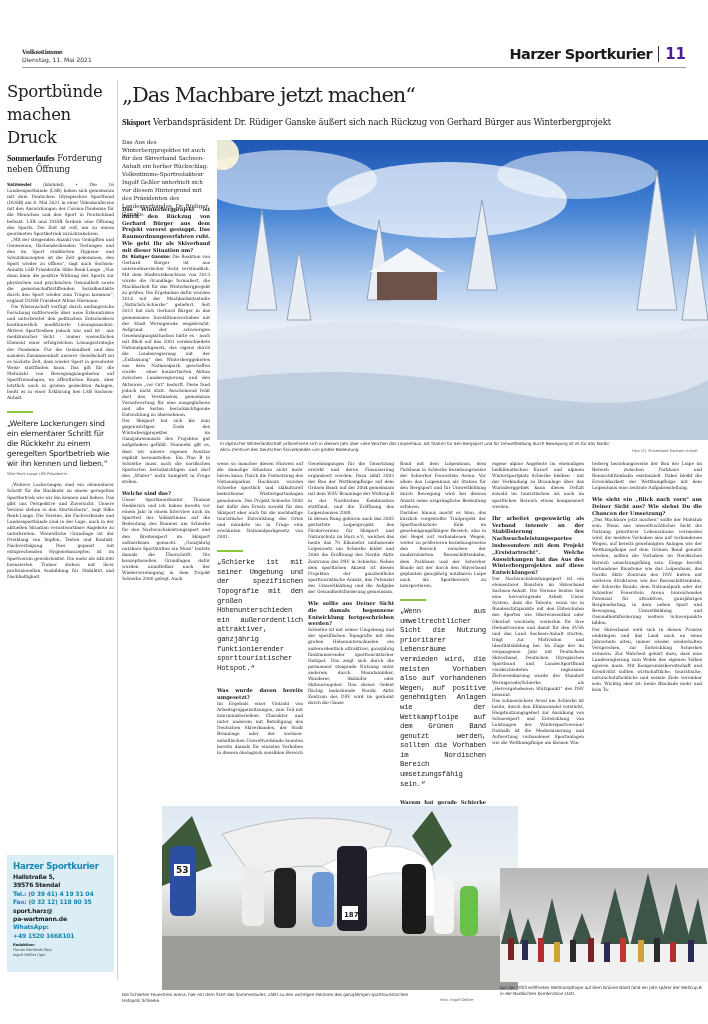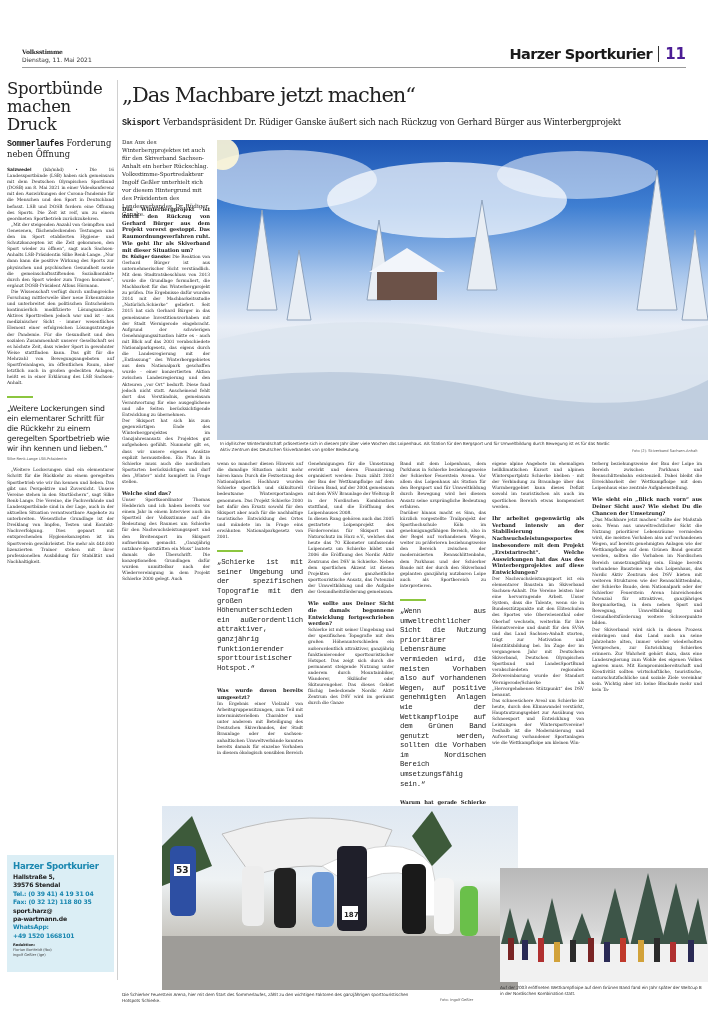--- a/index.html
+++ b/index.html
@@ -11,23 +11,23 @@
   .mast-left { position: absolute; left: 0; top: 6px; }
   .paper-name { font-family: "DejaVu Serif", serif; font-size: 6px; font-weight: bold; letter-spacing: -0.2px; }
   .paper-date { font-family: "DejaVu Sans", sans-serif; font-size: 6px; color: #333; margin-top: 1px; }
   .mast-right { position: absolute; right: 0; top: 3px; display: flex; align-items: center; }
   .section-title { font-family: "DejaVu Sans", sans-serif; font-weight: bold; font-size: 14.5px; letter-spacing: -0.6px; color: #1b1b1b; }
   .mast-sep { width: 1px; height: 16px; background: #333; margin: 0 6px; }
   .page-num { font-family: "DejaVu Sans", sans-serif; font-weight: bold; font-size: 15px; color: #4c1d95; }
 
   
   .left-col { position: absolute; left: 7px; top: 80px; width: 107px; }
-  .left-headline { font-family: "DejaVu Serif", serif; font-size: 16.5px; line-height: 18px; color: #222; letter-spacing: -0.3px; }
+  .left-headline { font-family: "DejaVu Serif", serif; font-size: 16.5px; line-height: 23px; color: #222; letter-spacing: -0.3px; }
   .left-sub { margin-top: 4px; font-size: 8.4px; line-height: 10px; color: #222; }
-  .kicker { font-family: Liberation Mono, monospace; font-weight: bold; color: #1a1a1a; letter-spacing: -0.3px; }
+  .kicker { font-family: Liberation Serif, serif; font-weight: bold; color: #1a1a1a; letter-spacing: -0.3px; }
   .body-text { font-size: 4.4px; line-height: 6.1px; text-align: justify; color: #2a2a2a; letter-spacing: -0.05px; }
   .body-text p { text-indent: 4px; }
   .body-text p.noindent { text-indent: 0; }
   .dateline { font-family: "DejaVu Sans", sans-serif; font-weight: bold; }
 
   .quote-rule { width: 26px; height: 2px; background: #8cc63f; margin: 10px 0 6px; }
   .pullquote { font-family: "DejaVu Sans", sans-serif; font-size: 7.7px; line-height: 10px; color: #222; letter-spacing: -0.2px; }
   .quote-src { font-family: "DejaVu Sans", sans-serif; font-size: 3.6px; color: #555; margin: 3px 0 6px; }
 
   .contact-box { position: absolute; left: 7px; top: 855px; width: 107px; height: 117px; background: #dbeef5; padding: 6px 6px; }

